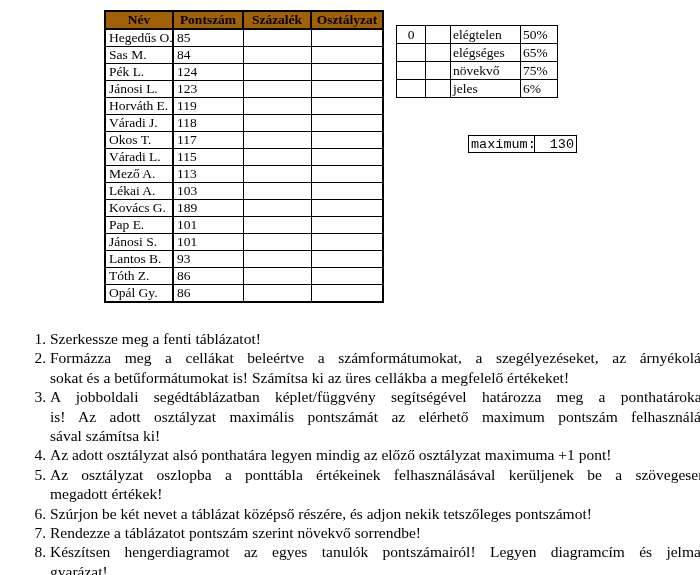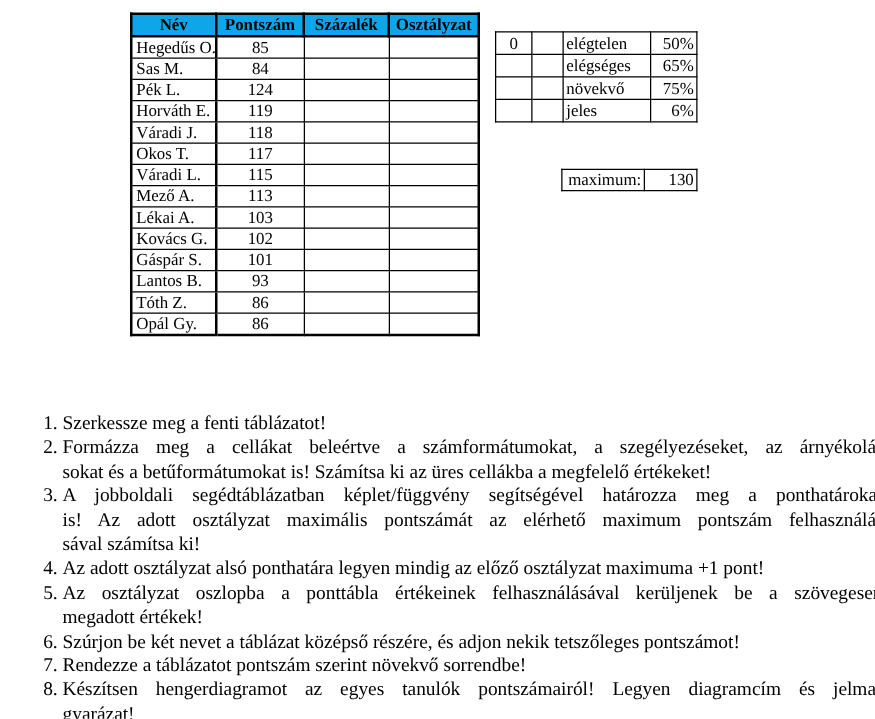--- a/index.html
+++ b/index.html
@@ -27,35 +27,35 @@
     width: 278px;
     border: 2px solid #000;
     font-size: 13.5px;
   }
   .main-table col.c1 { width: 68px; }
   .main-table col.c2 { width: 70px; }
   .main-table col.c3 { width: 68px; }
   .main-table col.c4 { width: 72px; }
   .main-table th {
     border: 2px solid #000;
-    background: #0ea5e9;
+    background: #a16207;
     font-weight: bold;
     text-align: center;
     height: 15px;
     padding: 0 2px;
   }
   .main-table td {
     border: 1px solid #000;
     height: 16px;
     padding: 0 3px;
     overflow: hidden;
     white-space: nowrap;
   }
   .main-table td.name { text-align: left; border-right: 2px solid #000; margin-left: 20px; }
-  .main-table td.num  { text-align: center; }
+  .main-table td.num  { text-align: left; }
 
   
   .grade-table {
     position: absolute;
     left: 396px;
     top: 25px;
     table-layout: fixed;
     width: 161px;
     font-size: 13.5px;
   }
@@ -65,30 +65,31 @@
   .grade-table col.g4 { width: 37px; }
   .grade-table td {
     border: 1px solid #000;
     height: 17px;
     padding: 0 2px;
     overflow: hidden;
     white-space: nowrap;
   }
   .grade-table td.low   { text-align: center; }
   .grade-table td.label { text-align: left; padding-right: 6px; }
-  .grade-table td.pct   { text-align: right; }
+  .grade-table td.pct   { text-align: left; }
 
   
   .max-table {
     position: absolute;
-    left: 449px;
+    left: 468px;
     top: 135px;
     table-layout: fixed;
     width: 102px;
     font-size: 13.5px;
+    font-family: Liberation Mono, monospace;
   }
   .max-table td {
     border: 1px solid #000;
     height: 16px;
     padding: 0 2px;
     overflow: hidden;
     white-space: nowrap;
     text-align: right;
   }
   .max-table td.mlabel { width: 61px; }
@@ -142,20 +143,26 @@
       <td></td>
       <td></td>
     </tr>
     <tr>
       <td class="name">Pék L.</td>
       <td class="num">124</td>
       <td></td>
       <td></td>
     </tr>
     <tr>
+      <td class="name">Jánosi L.</td>
+      <td class="num">123</td>
+      <td></td>
+      <td></td>
+    </tr>
+    <tr>
       <td class="name">Horváth E.</td>
       <td class="num">119</td>
       <td></td>
       <td></td>
     </tr>
     <tr>
       <td class="name">Váradi J.</td>
       <td class="num">118</td>
       <td></td>
       <td></td>
@@ -179,26 +186,32 @@
       <td></td>
     </tr>
     <tr>
       <td class="name">Lékai A.</td>
       <td class="num">103</td>
       <td></td>
       <td></td>
     </tr>
     <tr>
       <td class="name">Kovács G.</td>
-      <td class="num">102</td>
-      <td></td>
-      <td></td>
-    </tr>
-    <tr>
-      <td class="name">Gáspár S.</td>
+      <td class="num">189</td>
+      <td></td>
+      <td></td>
+    </tr>
+    <tr>
+      <td class="name">Pap E.</td>
+      <td class="num">101</td>
+      <td></td>
+      <td></td>
+    </tr>
+    <tr>
+      <td class="name">Jánosi S.</td>
       <td class="num">101</td>
       <td></td>
       <td></td>
     </tr>
     <tr>
       <td class="name">Lantos B.</td>
       <td class="num">93</td>
       <td></td>
       <td></td>
     </tr>

